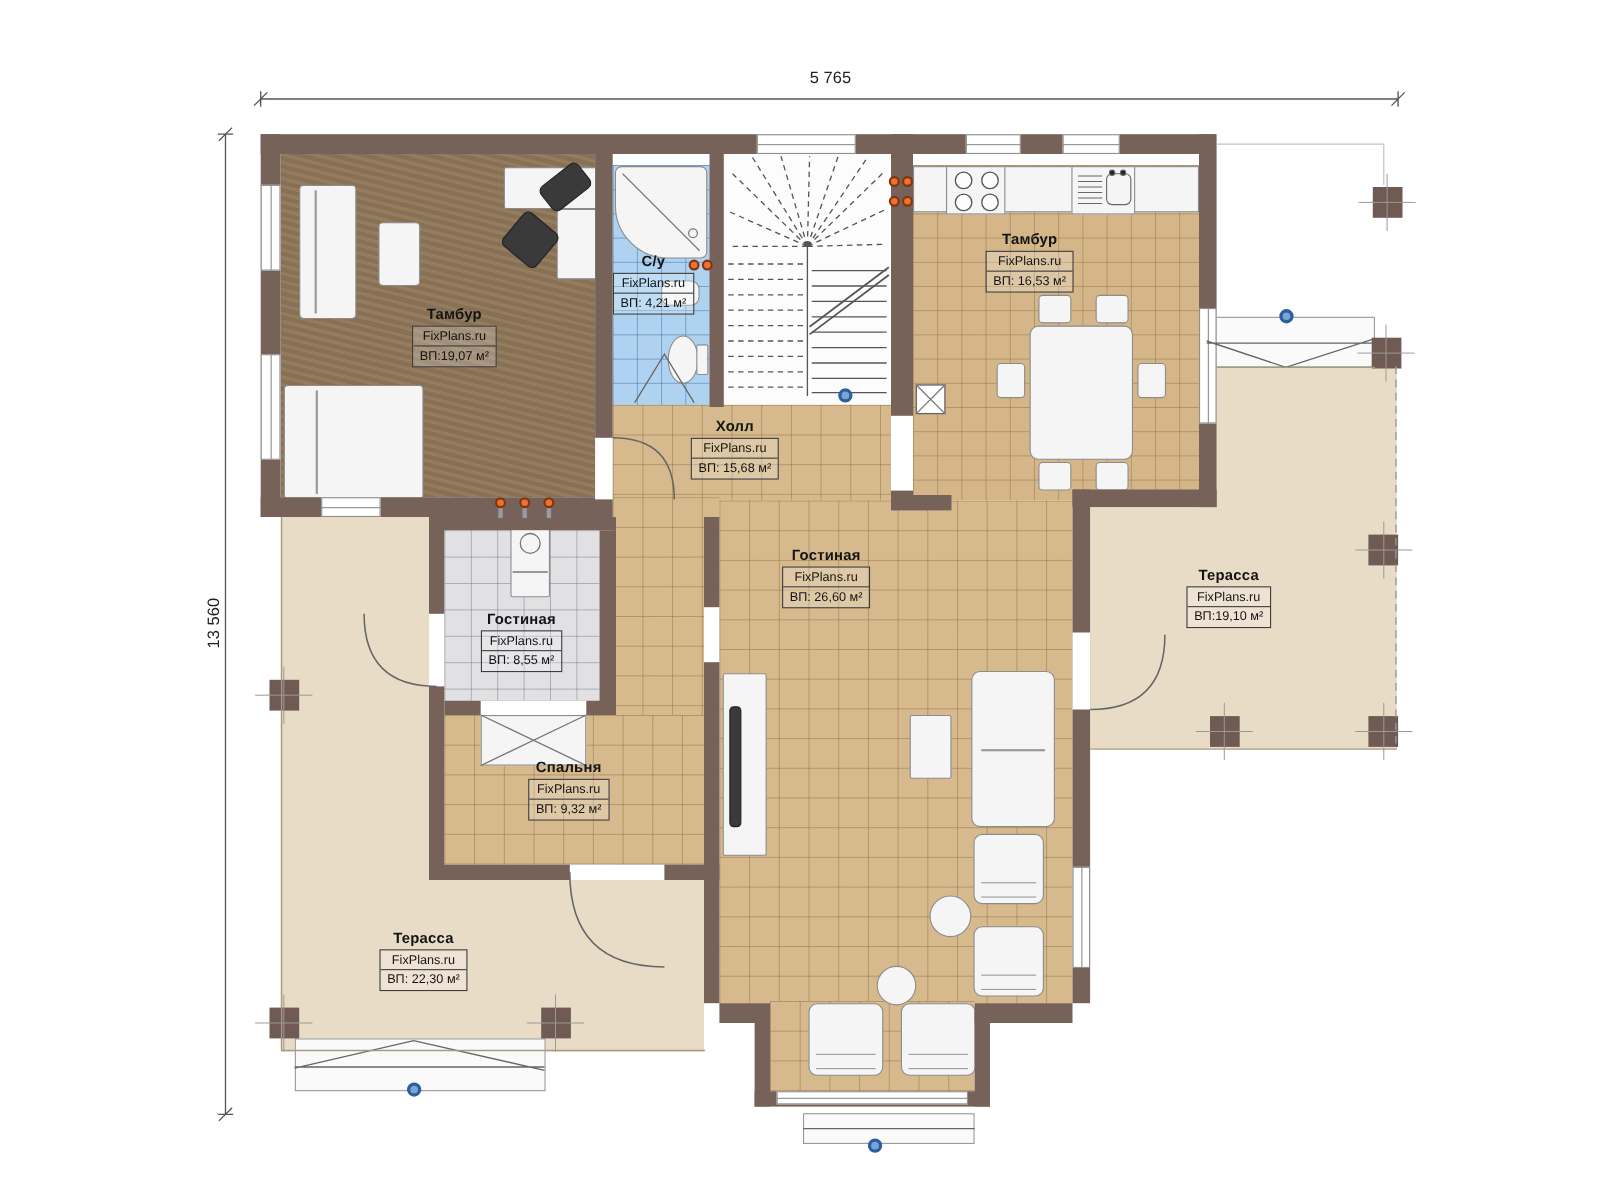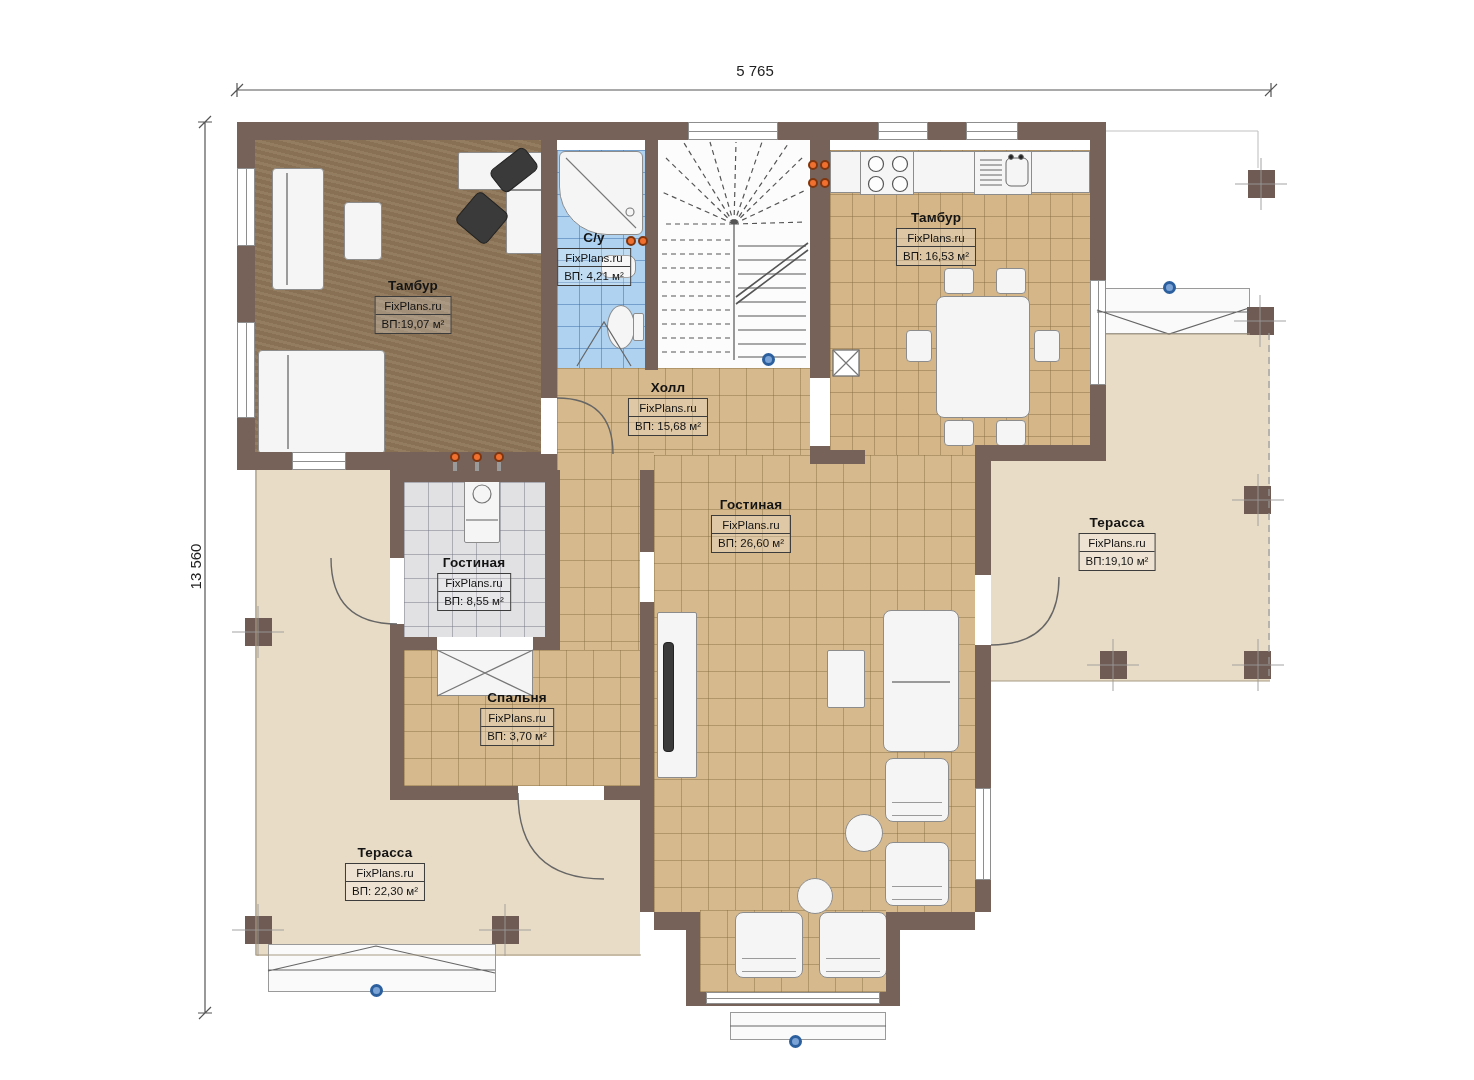--- a/index.html
+++ b/index.html
@@ -295,21 +295,21 @@
     <div class="rarea">ВП: 26,60 м²</div></div>
   </div>
   <div class="rlabel" style="left:474px;top:555px">
     <div class="rname">Гостиная</div>
     <div class="rbox"><div class="rbrand">FixPlans.ru</div>
     <div class="rarea">ВП: 8,55 м²</div></div>
   </div>
   <div class="rlabel" style="left:517px;top:690px">
     <div class="rname">Спальня</div>
     <div class="rbox"><div class="rbrand">FixPlans.ru</div>
-    <div class="rarea">ВП: 3,70 м²</div></div>
+    <div class="rarea">ВП: 9,32 м²</div></div>
   </div>
   <div class="rlabel" style="left:1117px;top:515px">
     <div class="rname">Терасса</div>
     <div class="rbox"><div class="rbrand">FixPlans.ru</div>
     <div class="rarea">ВП:19,10 м²</div></div>
   </div>
   <div class="rlabel" style="left:385px;top:845px">
     <div class="rname">Терасса</div>
     <div class="rbox"><div class="rbrand">FixPlans.ru</div>
     <div class="rarea">ВП: 22,30 м²</div></div>

